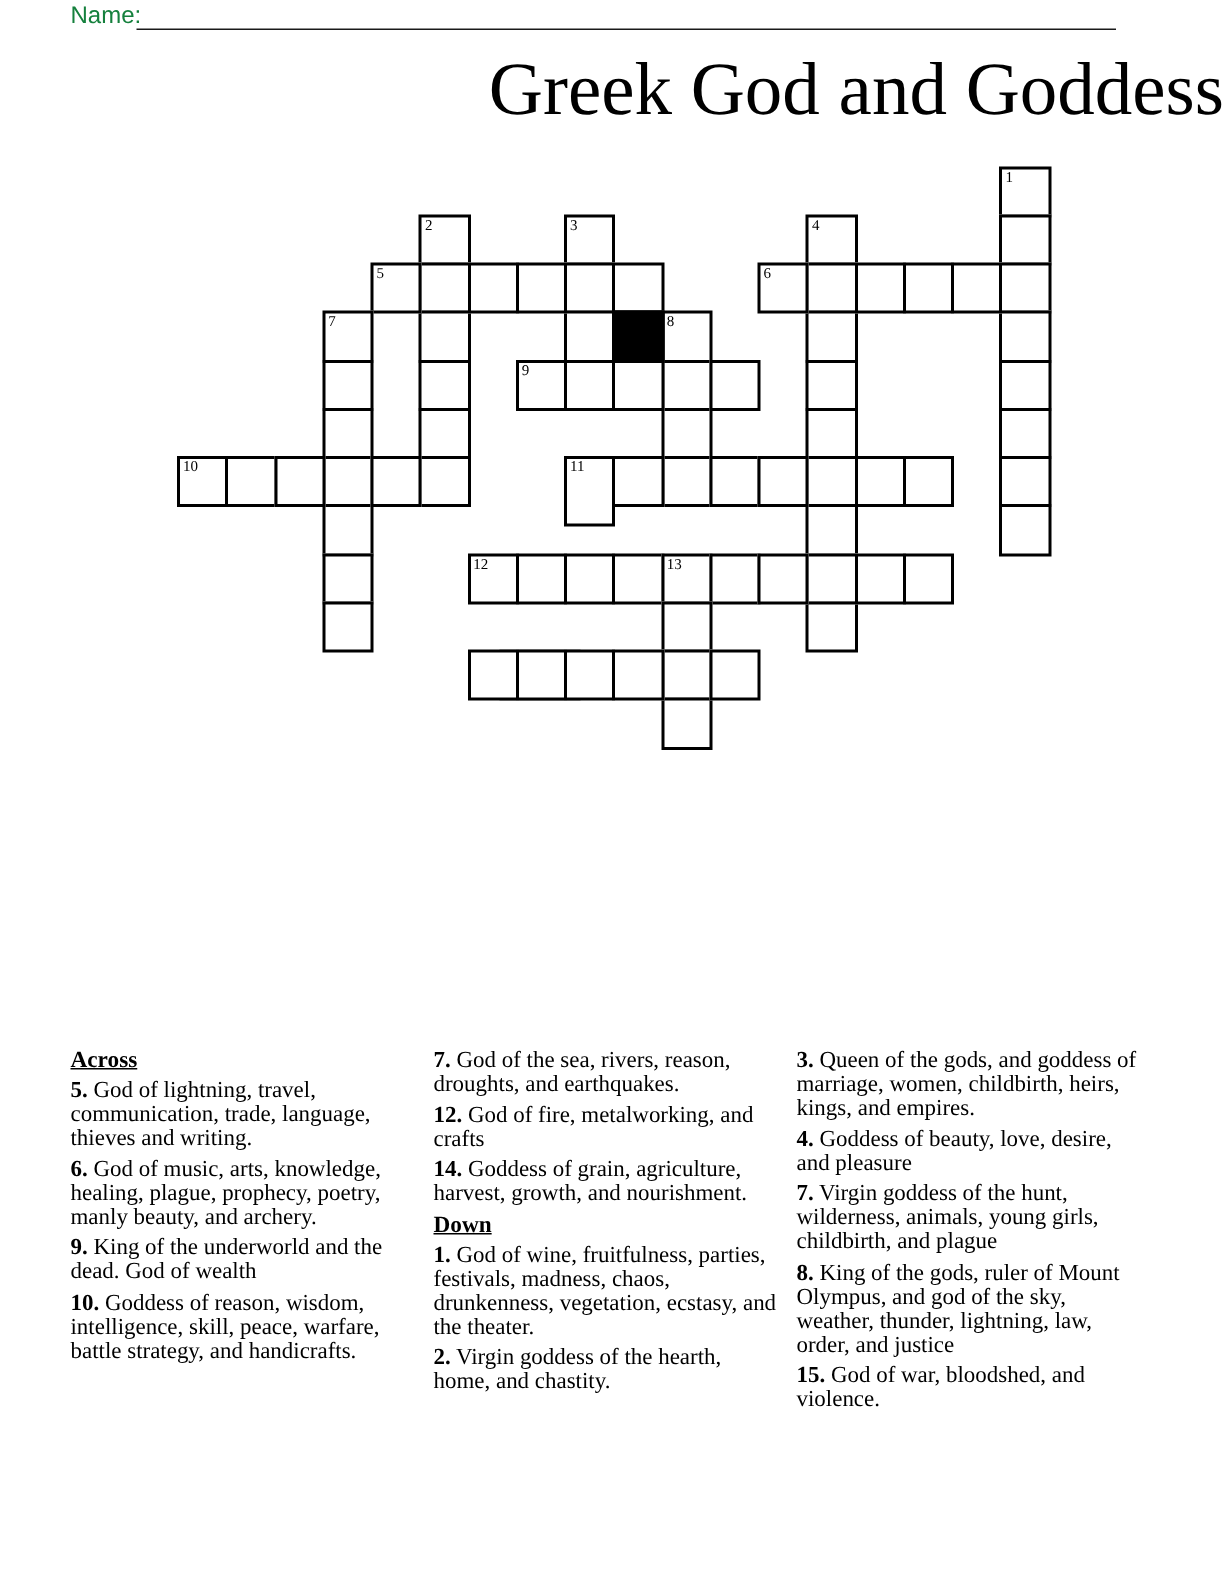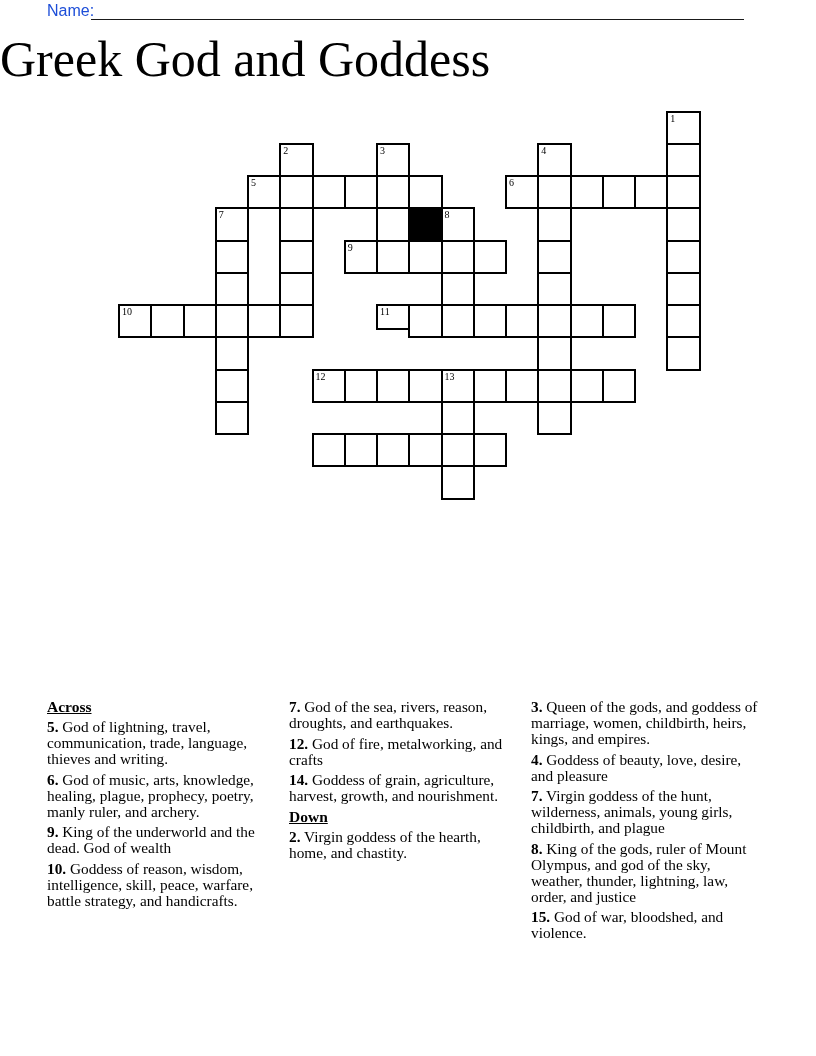--- a/index.html
+++ b/index.html
@@ -9,32 +9,32 @@
     position:relative;
     font-family:"Liberation Serif", serif;
     color:#000;
     overflow:hidden;
   }
 
   
   .name-label {
     position:absolute; left:47px; top:1px;
     font-family:"Liberation Sans", sans-serif;
-    font-size:16px; line-height:19px; color:#1d4ed8;
+    font-size:16px; line-height:19px; color:#15803d;
   }
   .name-line {
     position:absolute; left:91px; top:3px;
     width:653px; height:16px;
     border-bottom:1.5px solid #1a1a1a;
   }
 
   
   .page-title {
     position:absolute; left:0; top:33px; width:816px;
-    text-align:left;
+    text-align:right;
     font-family:"Liberation Serif", serif;
     font-size:50px; line-height:52px;
     font-weight:400; color:#000;
     letter-spacing:0px;
     white-space:nowrap;
   }
 
   
   #grid { position:absolute; left:0; top:0; }
   .cell {
@@ -141,21 +141,21 @@
       <span class="cellnum">9</span>
     </div>
     <div class="cell" style="left: 408.25px; top: 239.5px; width: 34.25px; height: 34.25px;"></div>
     <div class="cell" style="left: 472.75px; top: 239.5px; width: 34.25px; height: 34.25px;"></div>
     <div class="cell" style="left: 118px; top: 304px; width: 34.25px; height: 34.25px;">
       <span class="cellnum">10</span>
     </div>
     <div class="cell" style="left: 150.25px; top: 304px; width: 34.25px; height: 34.25px;"></div>
     <div class="cell" style="left: 182.5px; top: 304px; width: 34.25px; height: 34.25px;"></div>
     <div class="cell" style="left: 247px; top: 304px; width: 34.25px; height: 34.25px;"></div>
-    <div class="cell" style="left: 376px; top: 304px; width: 34.25px; height: 26px;">
+    <div class="cell" style="left: 376px; top: 304px; width: 34.25px; height: 47px;">
       <span class="cellnum">11</span>
     </div>
     <div class="cell" style="left: 408.25px; top: 304px; width: 34.25px; height: 34.25px;"></div>
     <div class="cell" style="left: 472.75px; top: 304px; width: 34.25px; height: 34.25px;"></div>
     <div class="cell" style="left: 505px; top: 304px; width: 34.25px; height: 34.25px;"></div>
     <div class="cell" style="left: 569.5px; top: 304px; width: 34.25px; height: 34.25px;"></div>
     <div class="cell" style="left: 601.75px; top: 304px; width: 34.25px; height: 34.25px;"></div>
     <div class="cell" style="left: 311.5px; top: 368.5px; width: 34.25px; height: 34.25px;">
       <span class="cellnum">12</span>
     </div>
@@ -179,29 +179,30 @@
     <div class="cell" style="left: 343.75px; top: 433px; width: 34.25px; height: 34.25px;"></div>
     <div class="cell" style="left: 376px; top: 433px; width: 34.25px; height: 34.25px;"></div>
     <div class="cell" style="left: 408.25px; top: 433px; width: 34.25px; height: 34.25px;"></div>
     <div class="cell" style="left: 472.75px; top: 433px; width: 34.25px; height: 34.25px;"></div>
     <div class="cell black" style="left: 408.25px; top: 207.25px; width: 34.25px; height: 34.25px;"></div>
   </div>
 
 <div class="clue-col" id="clue-col-0">
     <div class="clue-header">Across</div>
     <div class="clue"><span class="cnum">5.</span><span> God of lightning, travel, communication, trade, language, thieves and writing.</span></div>
-    <div class="clue"><span class="cnum">6.</span><span> God of music, arts, knowledge, healing, plague, prophecy, poetry, manly ruler, and archery.</span></div>
+    <div class="clue"><span class="cnum">6.</span><span> God of music, arts, knowledge, healing, plague, prophecy, poetry, manly beauty, and archery.</span></div>
     <div class="clue"><span class="cnum">9.</span><span> King of the underworld and the dead. God of wealth</span></div>
     <div class="clue"><span class="cnum">10.</span><span> Goddess of reason, wisdom, intelligence, skill, peace, warfare, battle strategy, and handicrafts.</span></div>
   </div>
 <div class="clue-col" id="clue-col-1">
     <div class="clue"><span class="cnum">7.</span><span> God of the sea, rivers, reason, droughts, and earthquakes.</span></div>
     <div class="clue"><span class="cnum">12.</span><span> God of fire, metalworking, and crafts</span></div>
     <div class="clue"><span class="cnum">14.</span><span> Goddess of grain, agriculture, harvest, growth, and nourishment.</span></div>
     <div class="clue-header">Down</div>
+    <div class="clue"><span class="cnum">1.</span><span> God of wine, fruitfulness, parties, festivals, madness, chaos, drunkenness, vegetation, ecstasy, and the theater.</span></div>
     <div class="clue"><span class="cnum">2.</span><span> Virgin goddess of the hearth, home, and chastity.</span></div>
   </div>
 <div class="clue-col" id="clue-col-2">
     <div class="clue"><span class="cnum">3.</span><span> Queen of the gods, and goddess of marriage, women, childbirth, heirs, kings, and empires.</span></div>
     <div class="clue"><span class="cnum">4.</span><span> Goddess of beauty, love, desire, and pleasure</span></div>
     <div class="clue"><span class="cnum">7.</span><span> Virgin goddess of the hunt, wilderness, animals, young girls, childbirth, and plague</span></div>
     <div class="clue"><span class="cnum">8.</span><span> King of the gods, ruler of Mount Olympus, and god of the sky, weather, thunder, lightning, law, order, and justice</span></div>
     <div class="clue"><span class="cnum">15.</span><span> God of war, bloodshed, and violence.</span></div>
   </div>
 

